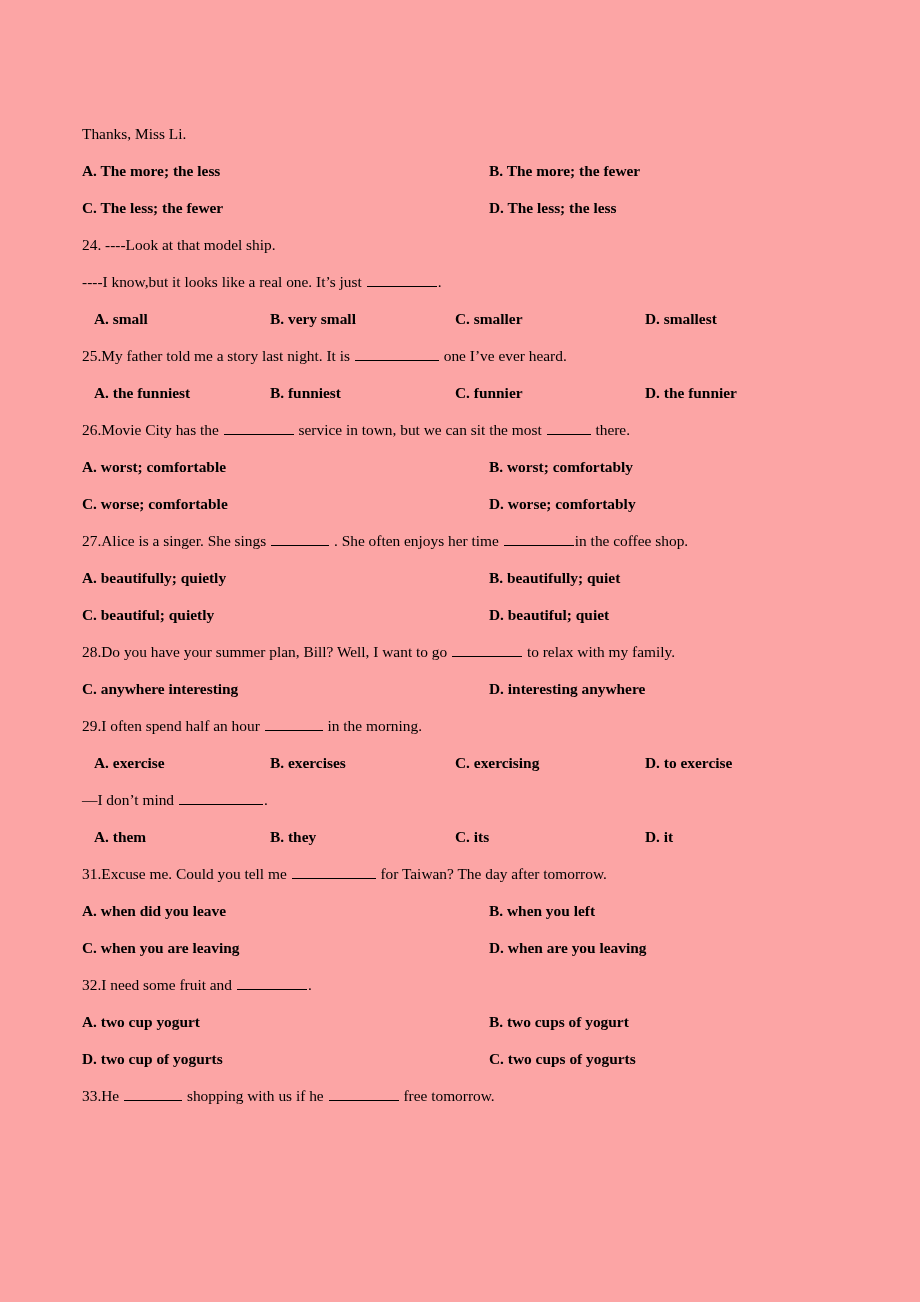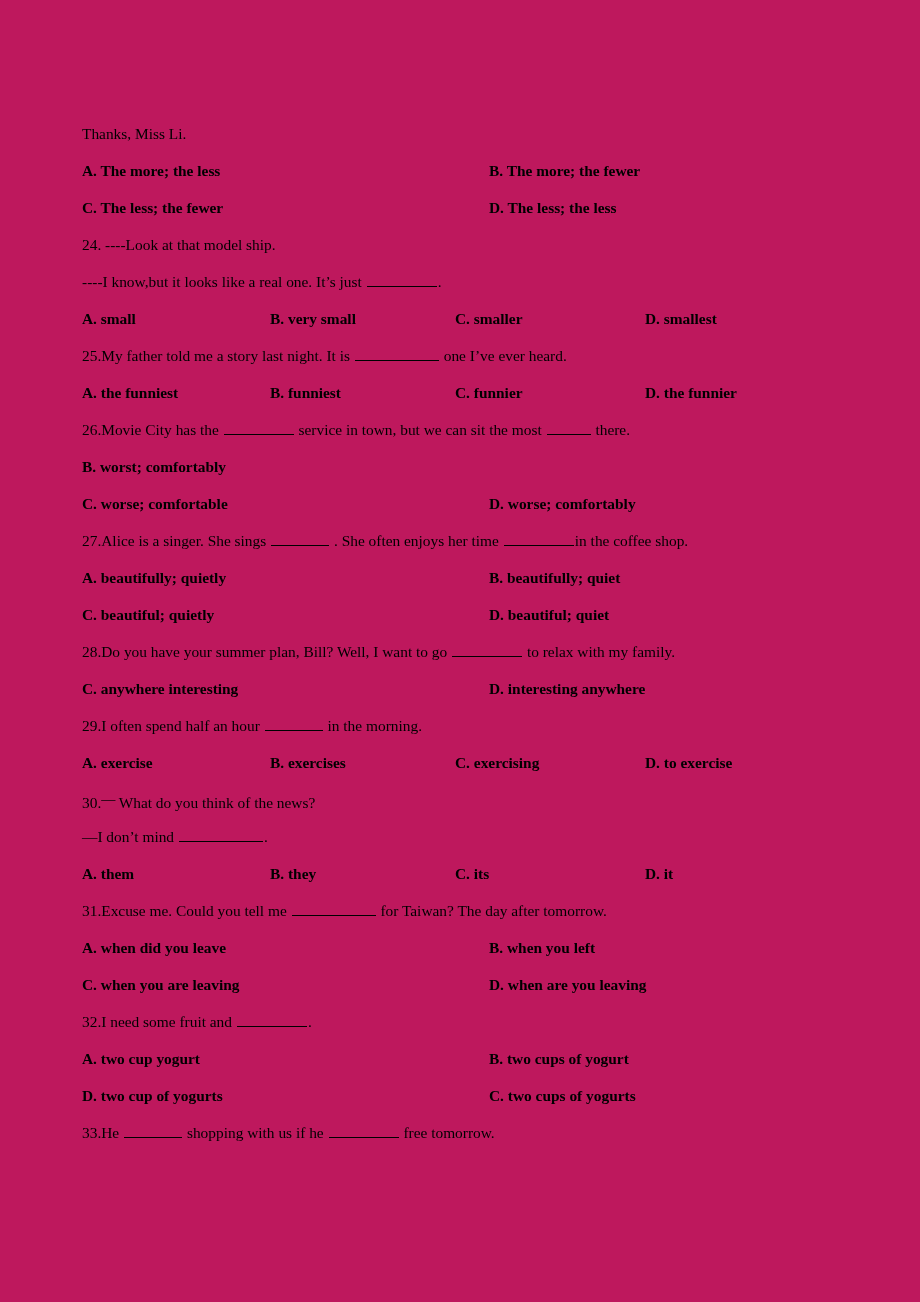--- a/index.html
+++ b/index.html
@@ -11,21 +11,21 @@
     width: 920px;
     height: 1302px;
     font-family: "Liberation Serif", "DejaVu Serif", serif;
     color: #000000;
     overflow: hidden;
   }
   .page {
     position: relative;
     width: 920px;
     height: 1302px;
-    background: #be185d;
+    background: #fca5a5;
   }
   .doc-body {
     position: absolute;
     left: 82px;
     top: 115px;
     width: 760px;
   }
   .line {
     position: relative;
     height: 37px;
@@ -43,21 +43,21 @@
   }
   .opt {
     position: absolute;
     top: 0;
     line-height: 37px;
     font-size: 15.4px;
     white-space: nowrap;
     font-weight: bold;
   }
   
-  .cols4 .opt:nth-child(1) { left: 0px; }
+  .cols4 .opt:nth-child(1) { left: 12px; }
   .cols4 .opt:nth-child(2) { left: 188px; }
   .cols4 .opt:nth-child(3) { left: 373px; }
   .cols4 .opt:nth-child(4) { left: 563px; }
   
   .cols2 .opt:nth-child(1) { left: 0px; }
   .cols2 .opt:nth-child(2) { left: 373px; margin-left: 34px; }
 
   .blank {
     display: inline-block;
     border-bottom: 1px solid #000000;
@@ -100,20 +100,21 @@
       </div>
       <div class="line"><span class="stem"><span>25.My father told me a story last night. It is </span><span class="blank b-lg"></span><span> one I’ve ever heard.</span></span></div>
       <div class="opts cols4">
         <span class="opt">A. the funniest</span>
         <span class="opt">B. funniest</span>
         <span class="opt">C. funnier</span>
         <span class="opt">D. the funnier</span>
       </div>
       <div class="line"><span class="stem"><span>26.Movie City has the </span><span class="blank b-md"></span><span> service in town, but we can sit the most </span><span class="blank b-xs"></span><span> there.</span></span></div>
       <div class="opts cols2">
+        <span class="opt">A. worst; comfortable</span>
         <span class="opt">B. worst; comfortably</span>
       </div>
       <div class="opts cols2">
         <span class="opt">C. worse; comfortable</span>
         <span class="opt">D. worse; comfortably</span>
       </div>
       <div class="line"><span class="stem"><span>27.Alice is a singer. She sings </span><span class="blank b-sm"></span><span> . She often enjoys her time </span><span class="blank b-md"></span><span>in the coffee shop.</span></span></div>
       <div class="opts cols2">
         <span class="opt">A. beautifully; quietly</span>
         <span class="opt">B. beautifully; quiet</span>
@@ -127,21 +128,20 @@
         <span class="opt">C. anywhere interesting</span>
         <span class="opt">D. interesting anywhere</span>
       </div>
       <div class="line"><span class="stem"><span>29.I often spend half an hour </span><span class="blank b-sm"></span><span> in the morning.</span></span></div>
       <div class="opts cols4">
         <span class="opt">A. exercise</span>
         <span class="opt">B. exercises</span>
         <span class="opt">C. exercising</span>
         <span class="opt">D. to exercise</span>
       </div>
-      <div class="line"><span class="stem"><span>30.</span><span class="dash-sup">—</span><span> What do you think of the news?</span></span></div>
       <div class="line"><span class="stem"><span>—I don’t mind </span><span class="blank b-lg"></span><span>.</span></span></div>
       <div class="opts cols4">
         <span class="opt">A. them</span>
         <span class="opt">B. they</span>
         <span class="opt">C. its</span>
         <span class="opt">D. it</span>
       </div>
       <div class="line"><span class="stem"><span>31.Excuse me. Could you tell me </span><span class="blank b-lg"></span><span> for Taiwan?    The day after tomorrow.</span></span></div>
       <div class="opts cols2">
         <span class="opt">A. when did you leave</span>

